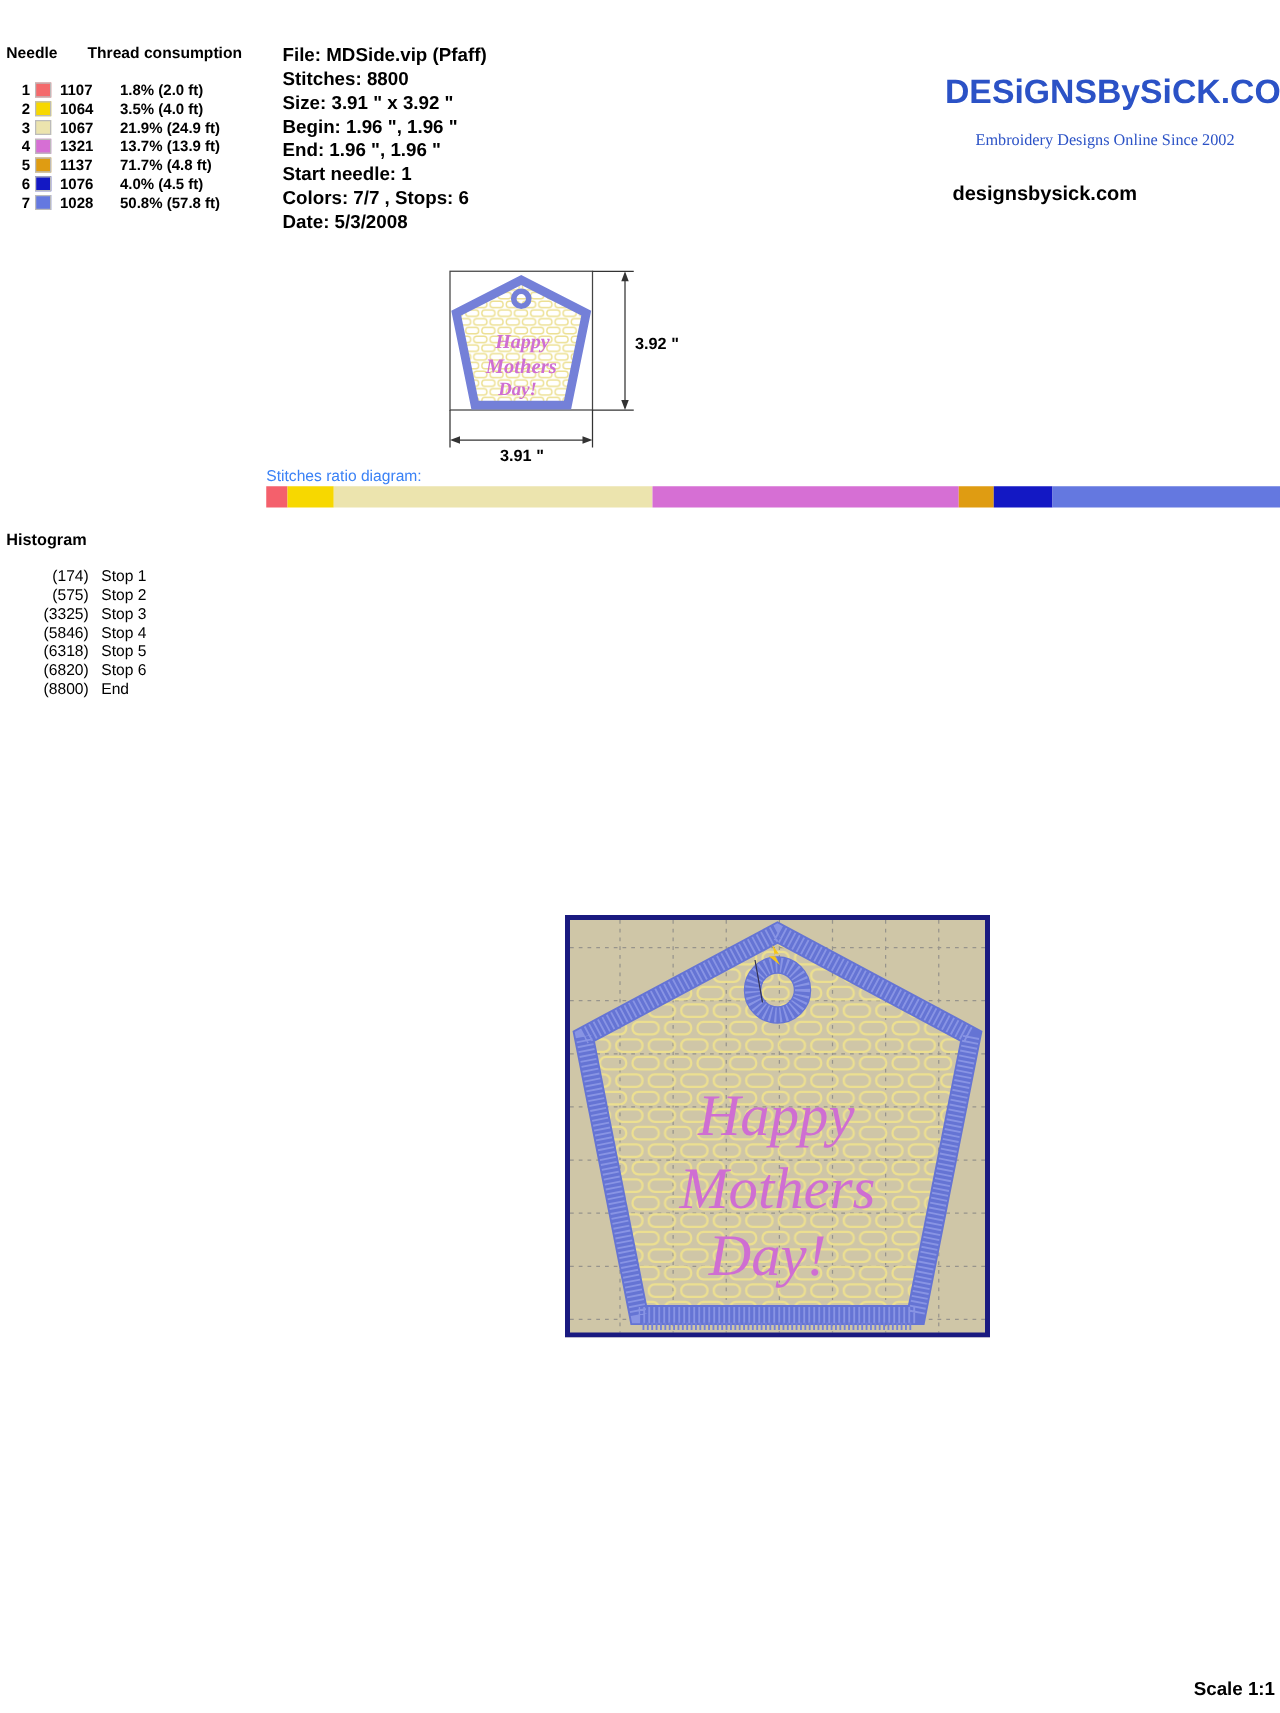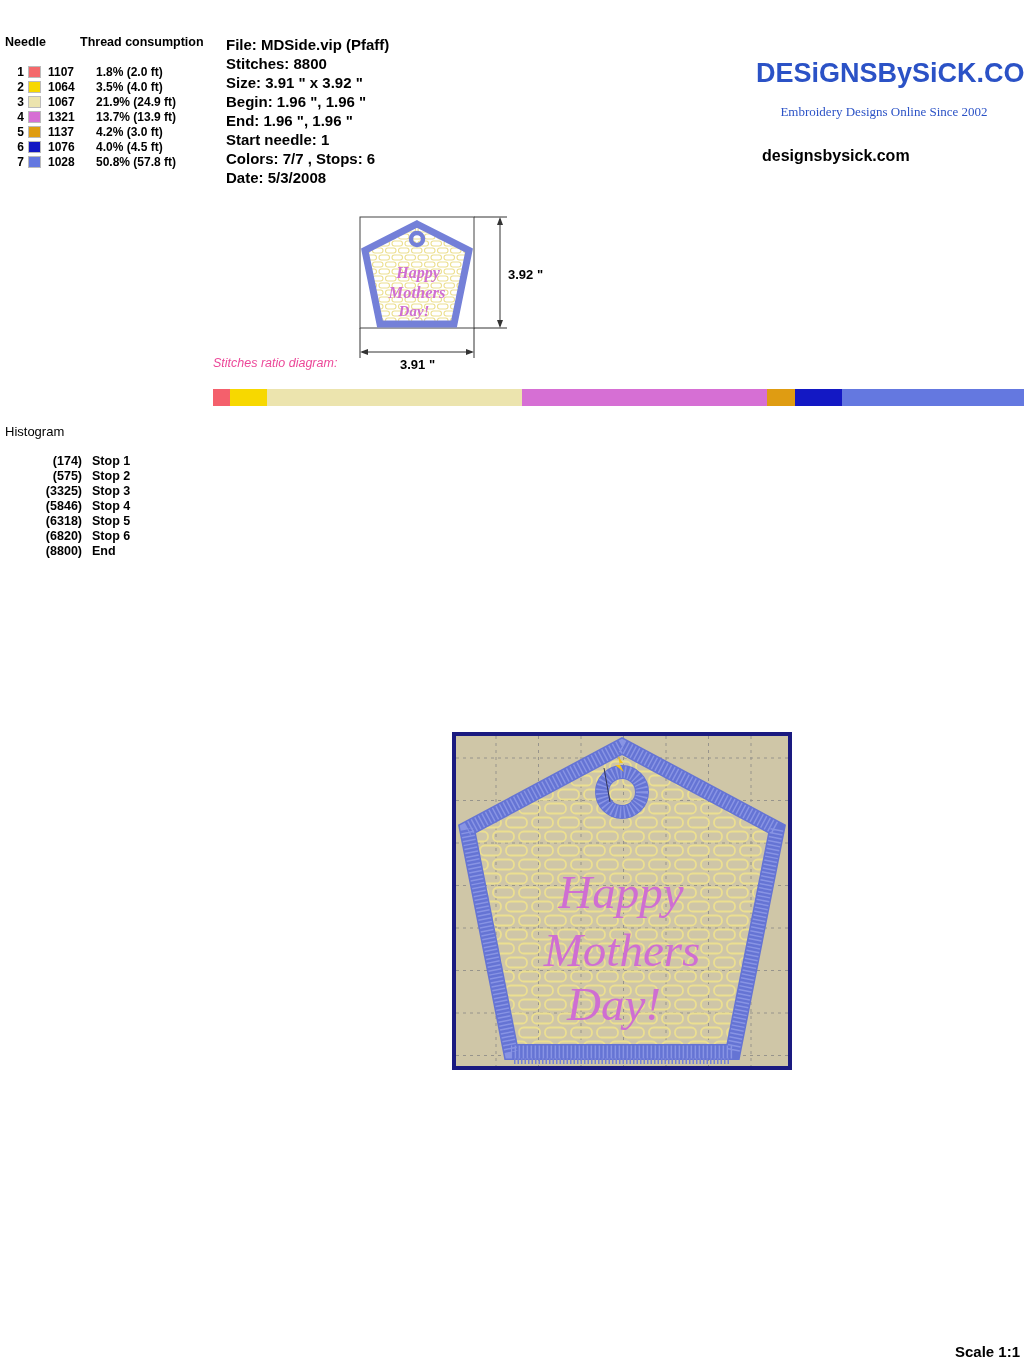--- a/index.html
+++ b/index.html
@@ -2,21 +2,21 @@
 <html><head>
 <meta charset="utf-8">
 <style>
   * { margin:0; padding:0; box-sizing:border-box; }
   html,body { background:#ffffff; }
   body { font-family:"Liberation Sans", sans-serif; color:#000; }
   #canvas { position:relative; width:1024px; height:1370px; background:#fff; overflow:hidden; }
 
   
   .tbl-header { position:absolute; left:5px; top:35px; font-size:12.5px; font-weight:bold; }
-  .tbl-header .h2 { margin-left:34px; }
+  .tbl-header .h2 { margin-left:24px; }
   #needle-rows { position:absolute; left:4px; top:64px; width:205px; }
   .nrow { display:flex; align-items:center; height:15px; font-size:12px; font-weight:bold; }
   .nrow .num { width:20px; text-align:right; }
   .nrow .chip { width:13px; height:12px; margin-left:4px; border:1px solid #bbb; }
   .nrow .code { margin-left:7px; width:48px; }
   .nrow .cons { flex:1; text-align:left; }
 
   .catalog-block { position:absolute; left:5px; top:185px; width:194px; font-size:12.5px; font-weight:bold; line-height:15.5px; }
   .cat-row { display:flex; }
   .cat-row .cl { flex:1; }
@@ -29,27 +29,27 @@
   #logo-block { position:absolute; left:756px; top:58px; width:256px; text-align:center; }
   #logo-text { font-size:27px; font-weight:bold; color:#2b52c6; letter-spacing:0px; line-height:30px; white-space:nowrap; }
   #logo-tagline { font-family:"Liberation Serif", serif; font-size:13px; color:#2b52c6; margin-top:16px; white-space:nowrap; }
   #website-text { position:absolute; left:762px; top:147px; font-size:16px; font-weight:bold; }
 
   
   #dim-svg { position:absolute; left:352px; top:212px; }
   .dim-label { font:bold 13px "Liberation Sans", sans-serif; fill:#000; }
 
   
-  #ratio-label { position:absolute; left:213px; top:356px; font-size:12.5px; color:#ec4899;font-style:italic; }
+  #ratio-label { position:absolute; left:213px; top:374px; font-size:12.5px; color:#3b82f6; }
   #ratio-bar { position:absolute; left:213px; top:389px; width:811px; height:17px; display:flex; }
   .seg { height:100%; }
 
   
-  #histogram-title { position:absolute; left:5px; top:424px; font-size:13px; font-weight:normal; }
-  #histogram-list { position:absolute; left:16px; top:454px; font-size:12.5px; font-weight:bold; line-height:15px; }
+  #histogram-title { position:absolute; left:5px; top:424px; font-size:13px; font-weight:bold; }
+  #histogram-list { position:absolute; left:5px; top:454px; font-size:12.5px; font-weight:normal; line-height:15px; }
   .hrow .count { display:inline-block; width:66px; text-align:right; }
   .hrow .hlabel { margin-left:10px; }
 
   
   #preview-large { position:absolute; left:452px; top:732px; }
 
   
   #scale-label { position:absolute; right:4px; top:1343px; font-size:15px; font-weight:bold; }
 </style>
 </head>
@@ -83,21 +83,21 @@
     <div class="nrow">
       <span class="num">4</span>
       <span class="chip" style="background: rgb(214, 111, 212);"></span>
       <span class="code">1321</span>
       <span class="cons">13.7% (13.9 ft)</span>
     </div>
     <div class="nrow">
       <span class="num">5</span>
       <span class="chip" style="background: rgb(223, 156, 18);"></span>
       <span class="code">1137</span>
-      <span class="cons">4.2% (3.0 ft)</span>
+      <span class="cons">71.7% (4.8 ft)</span>
     </div>
     <div class="nrow">
       <span class="num">6</span>
       <span class="chip" style="background: rgb(19, 24, 196);"></span>
       <span class="code">1076</span>
       <span class="cons">4.0% (4.5 ft)</span>
     </div>
     <div class="nrow">
       <span class="num">7</span>
       <span class="chip" style="background: rgb(100, 120, 224);"></span>

